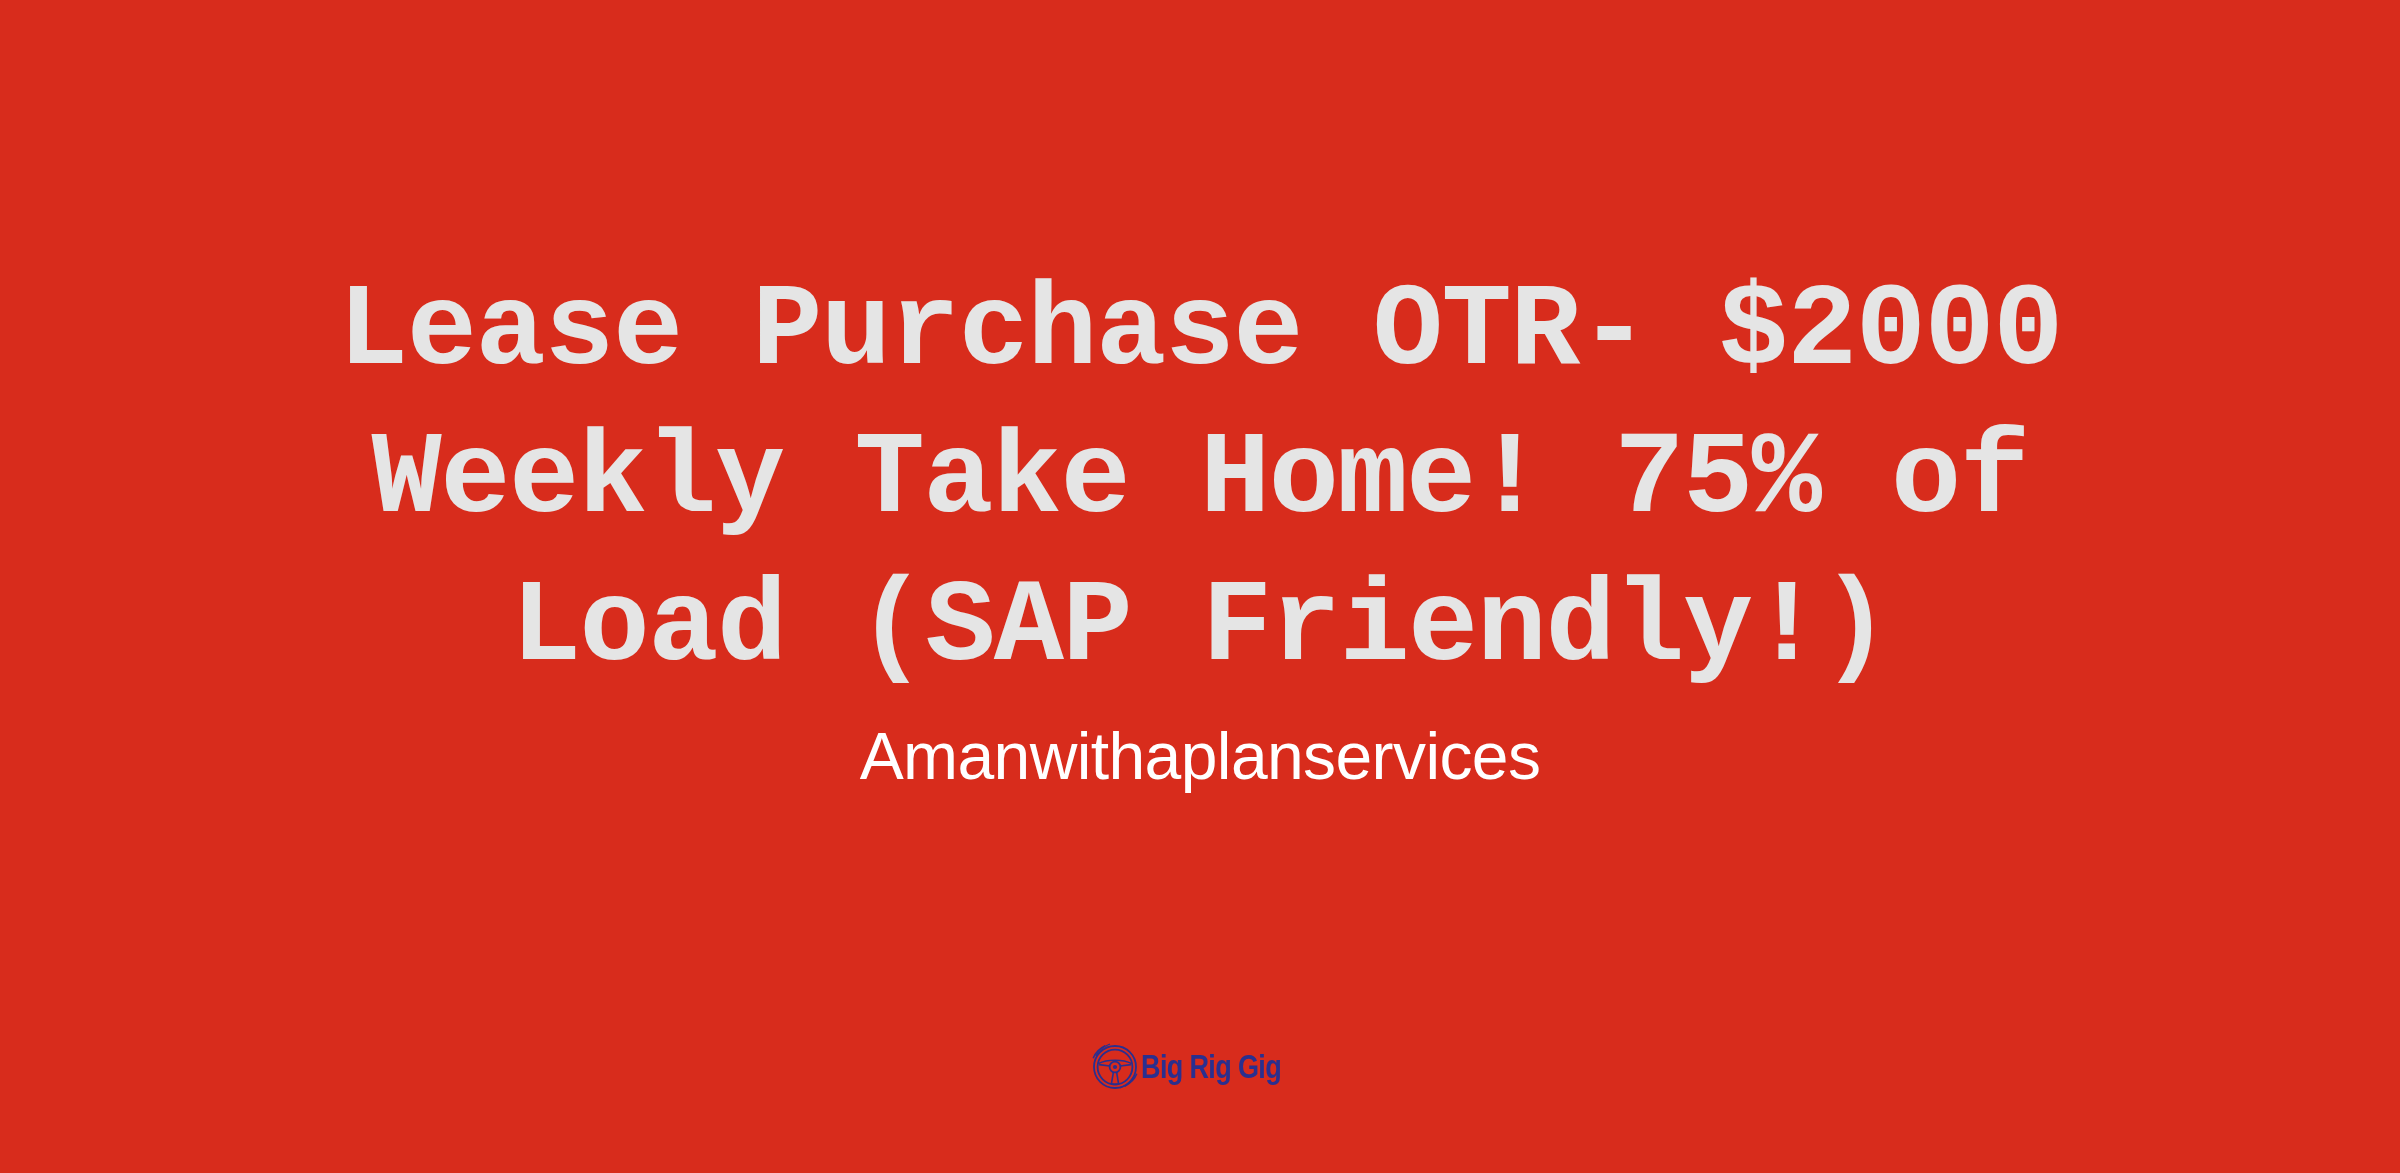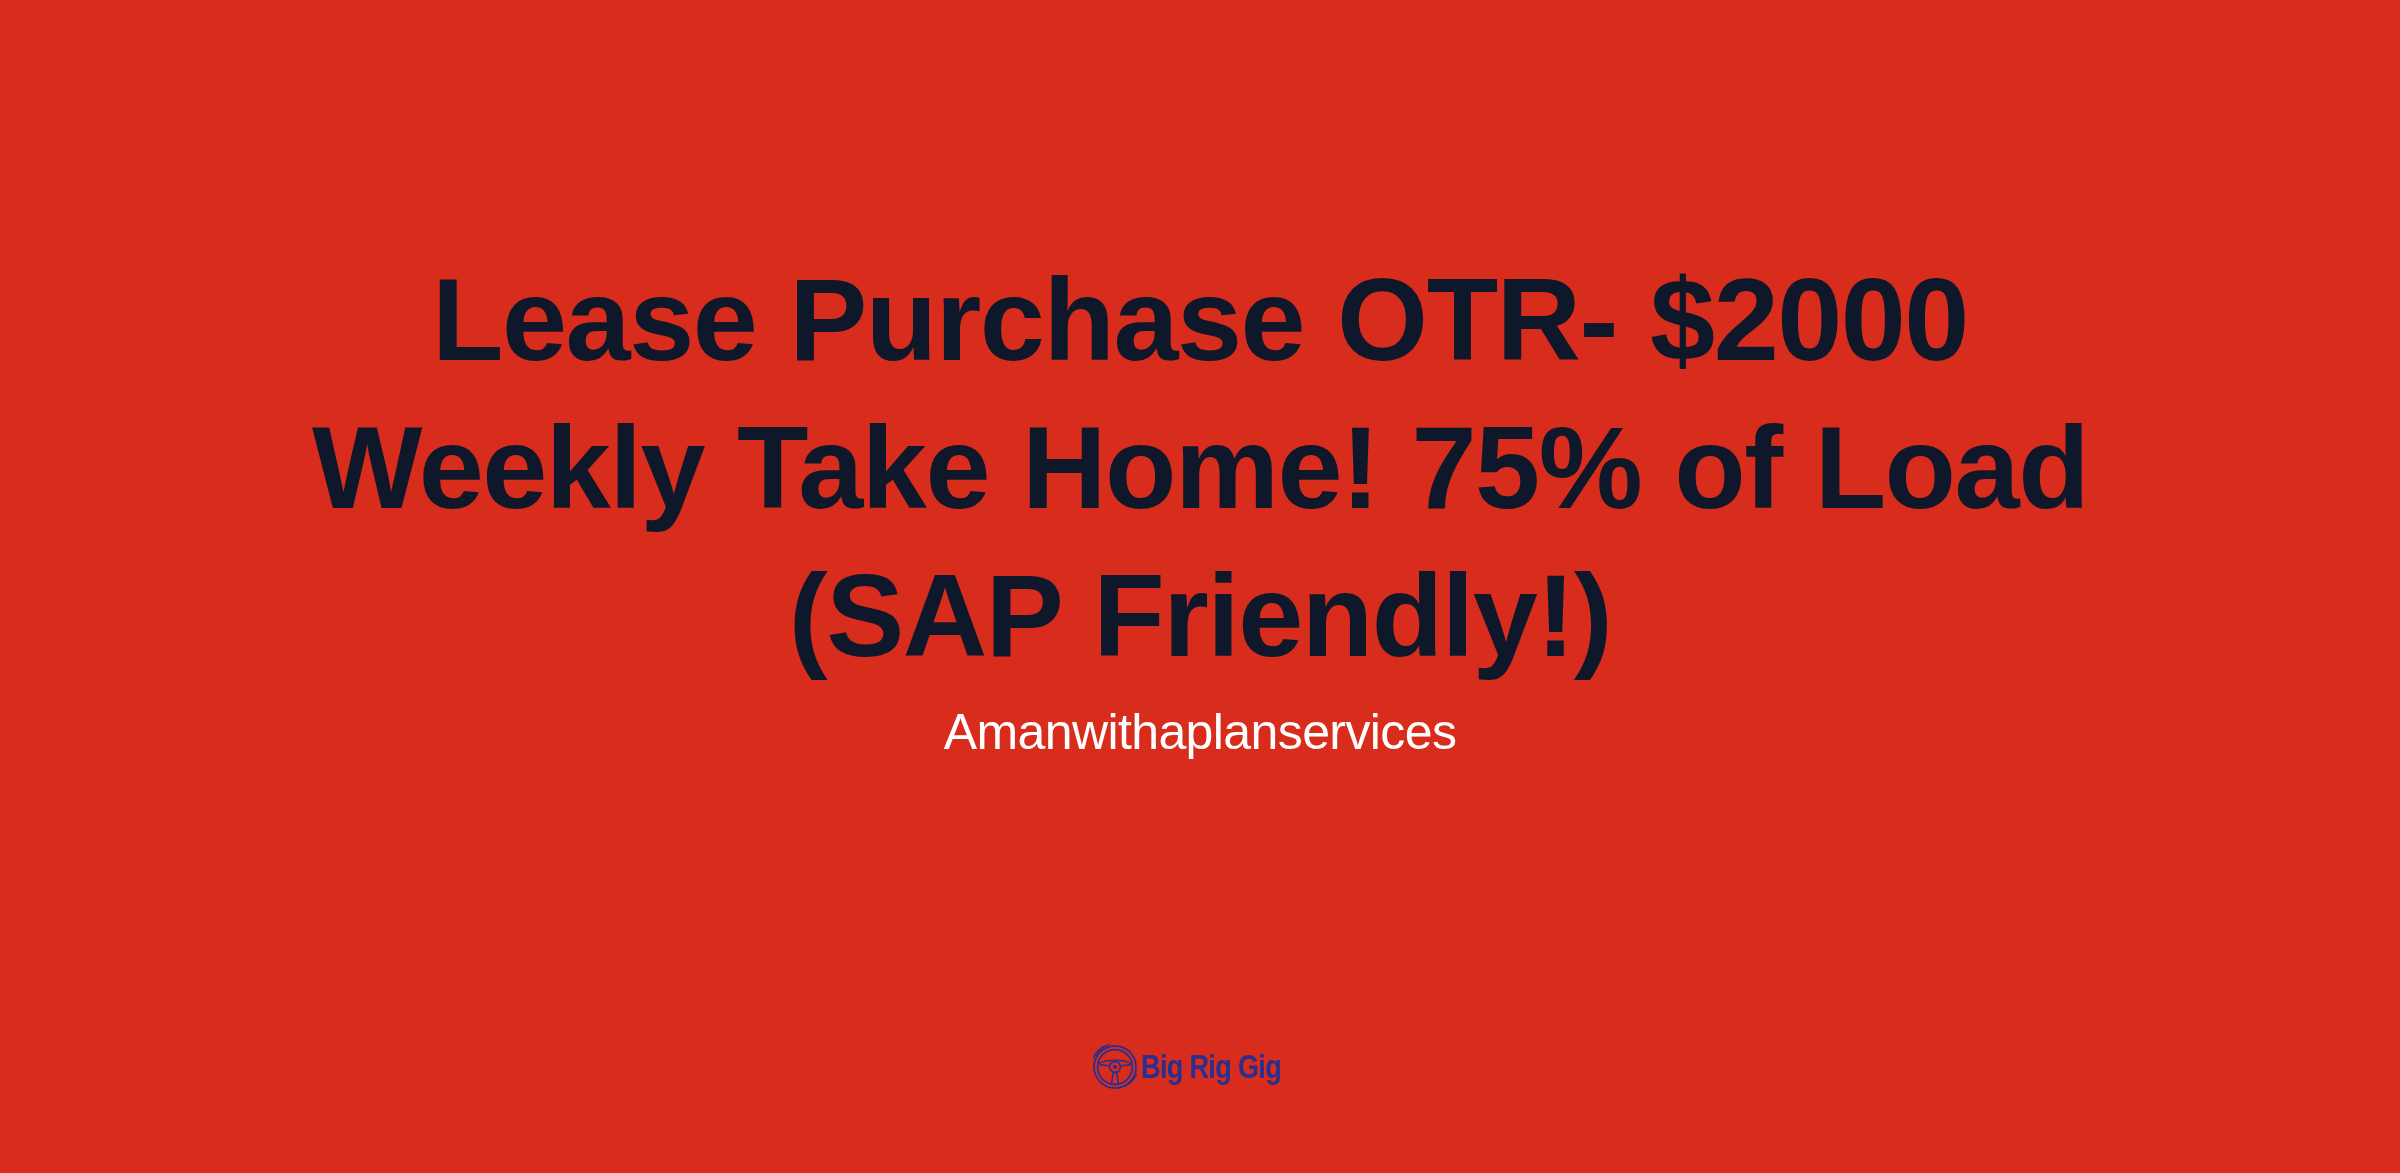--- a/index.html
+++ b/index.html
@@ -25,37 +25,37 @@
   
   #headline-block {
     position: absolute;
     left: 0;
     right: 0;
     top: 246px;
     text-align: center;
   }
 
   #job-title {
-    margin: 0;
+    margin: 12px;
     padding: 0 230px;
-    font-family: Liberation Sans, sans-serif;
+    font-family: Liberation Mono, monospace;
     font-weight: bold;
     font-size: 117px;
     line-height: 148px;
     letter-spacing: -1.5px;
-    color: #0f172a;
+    color: #e5e5e5;
     word-spacing: 2px;
   }
 
   #company-name {
     margin: 0;
     padding: 0 200px;
     font-family: "Liberation Sans", sans-serif;
     font-weight: normal;
-    font-size: 50px;
+    font-size: 66px;
     line-height: 84px;
     letter-spacing: -0.6px;
     color: #ffffff;
   }
 
   
   #brand-logo {
     position: absolute;
     left: 0;
     right: 0;

